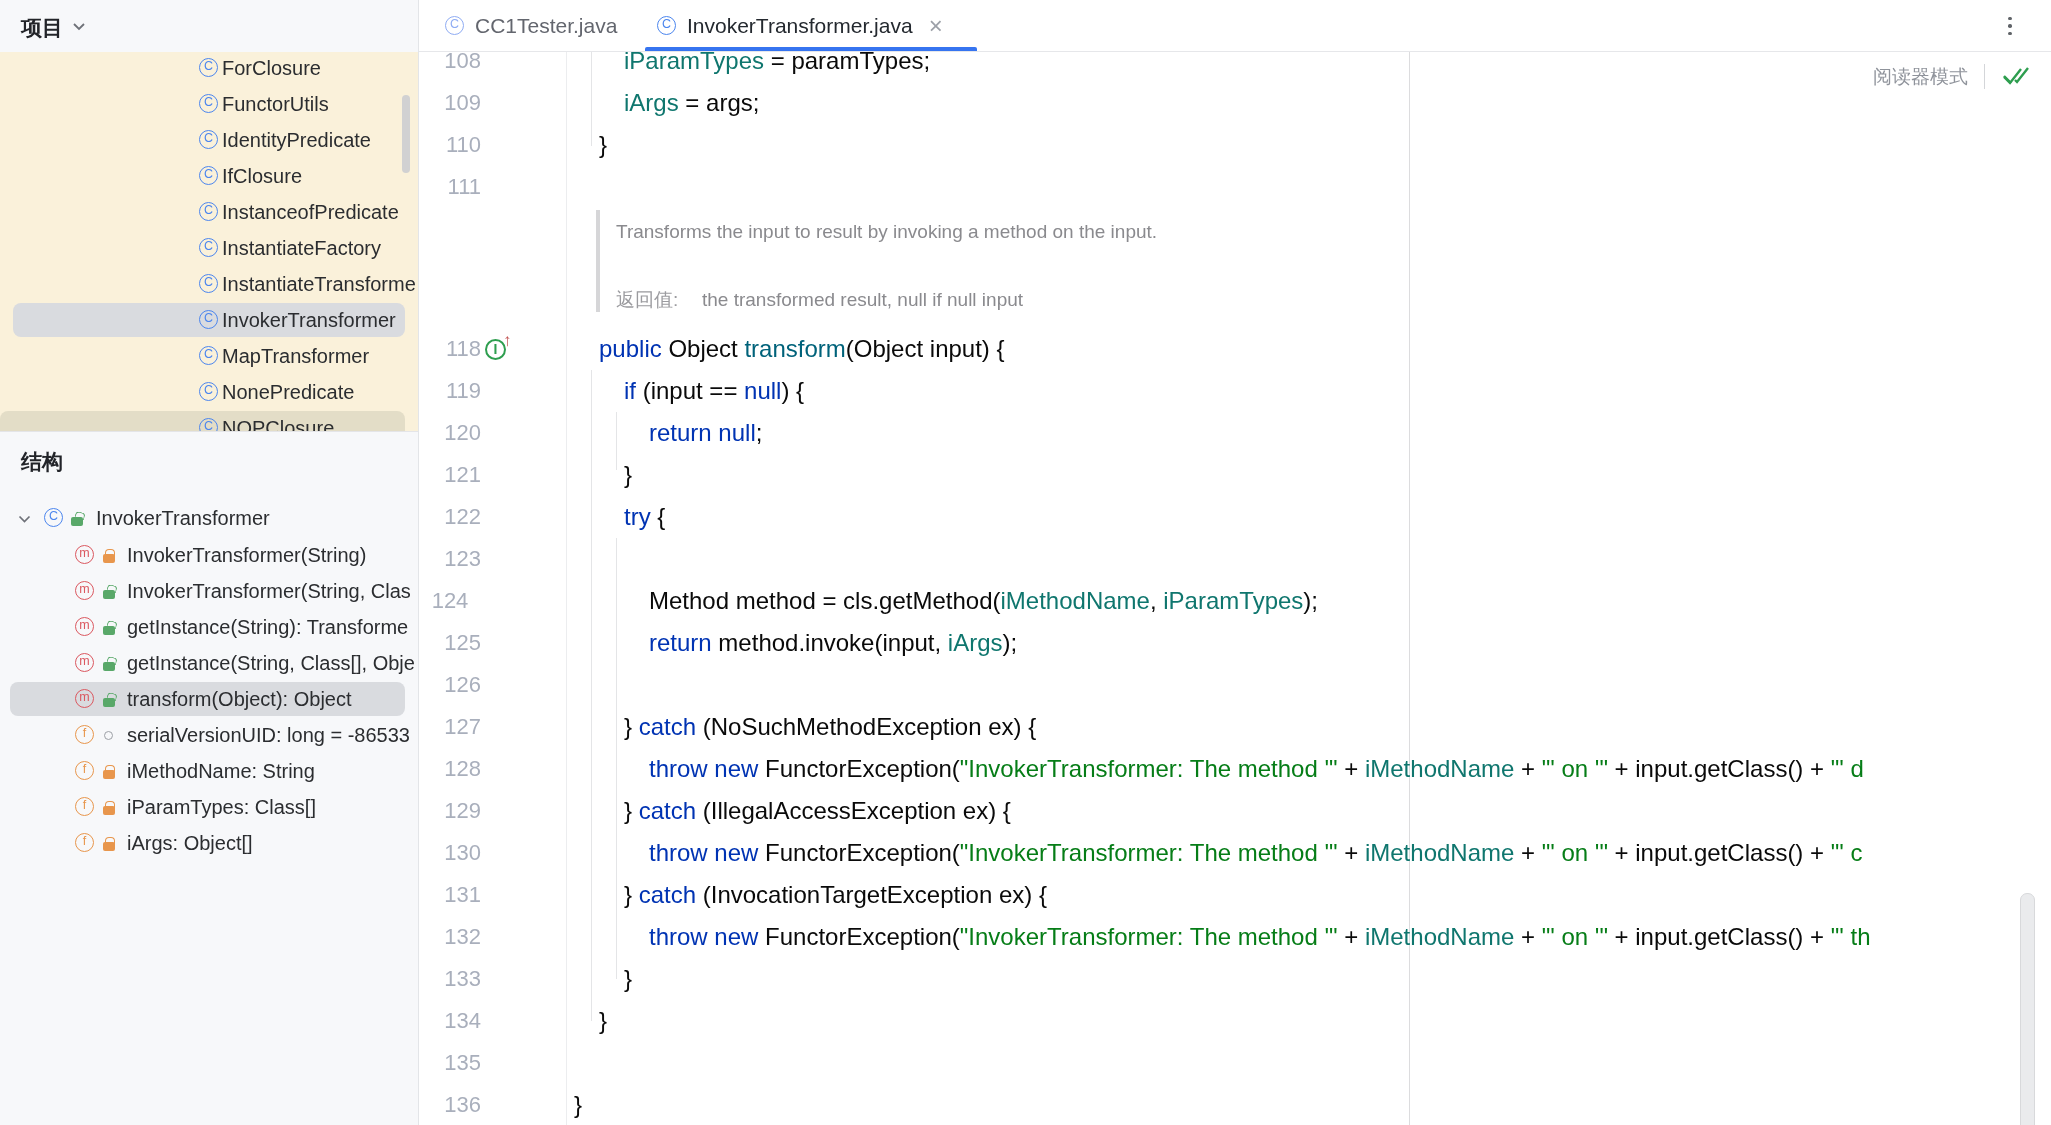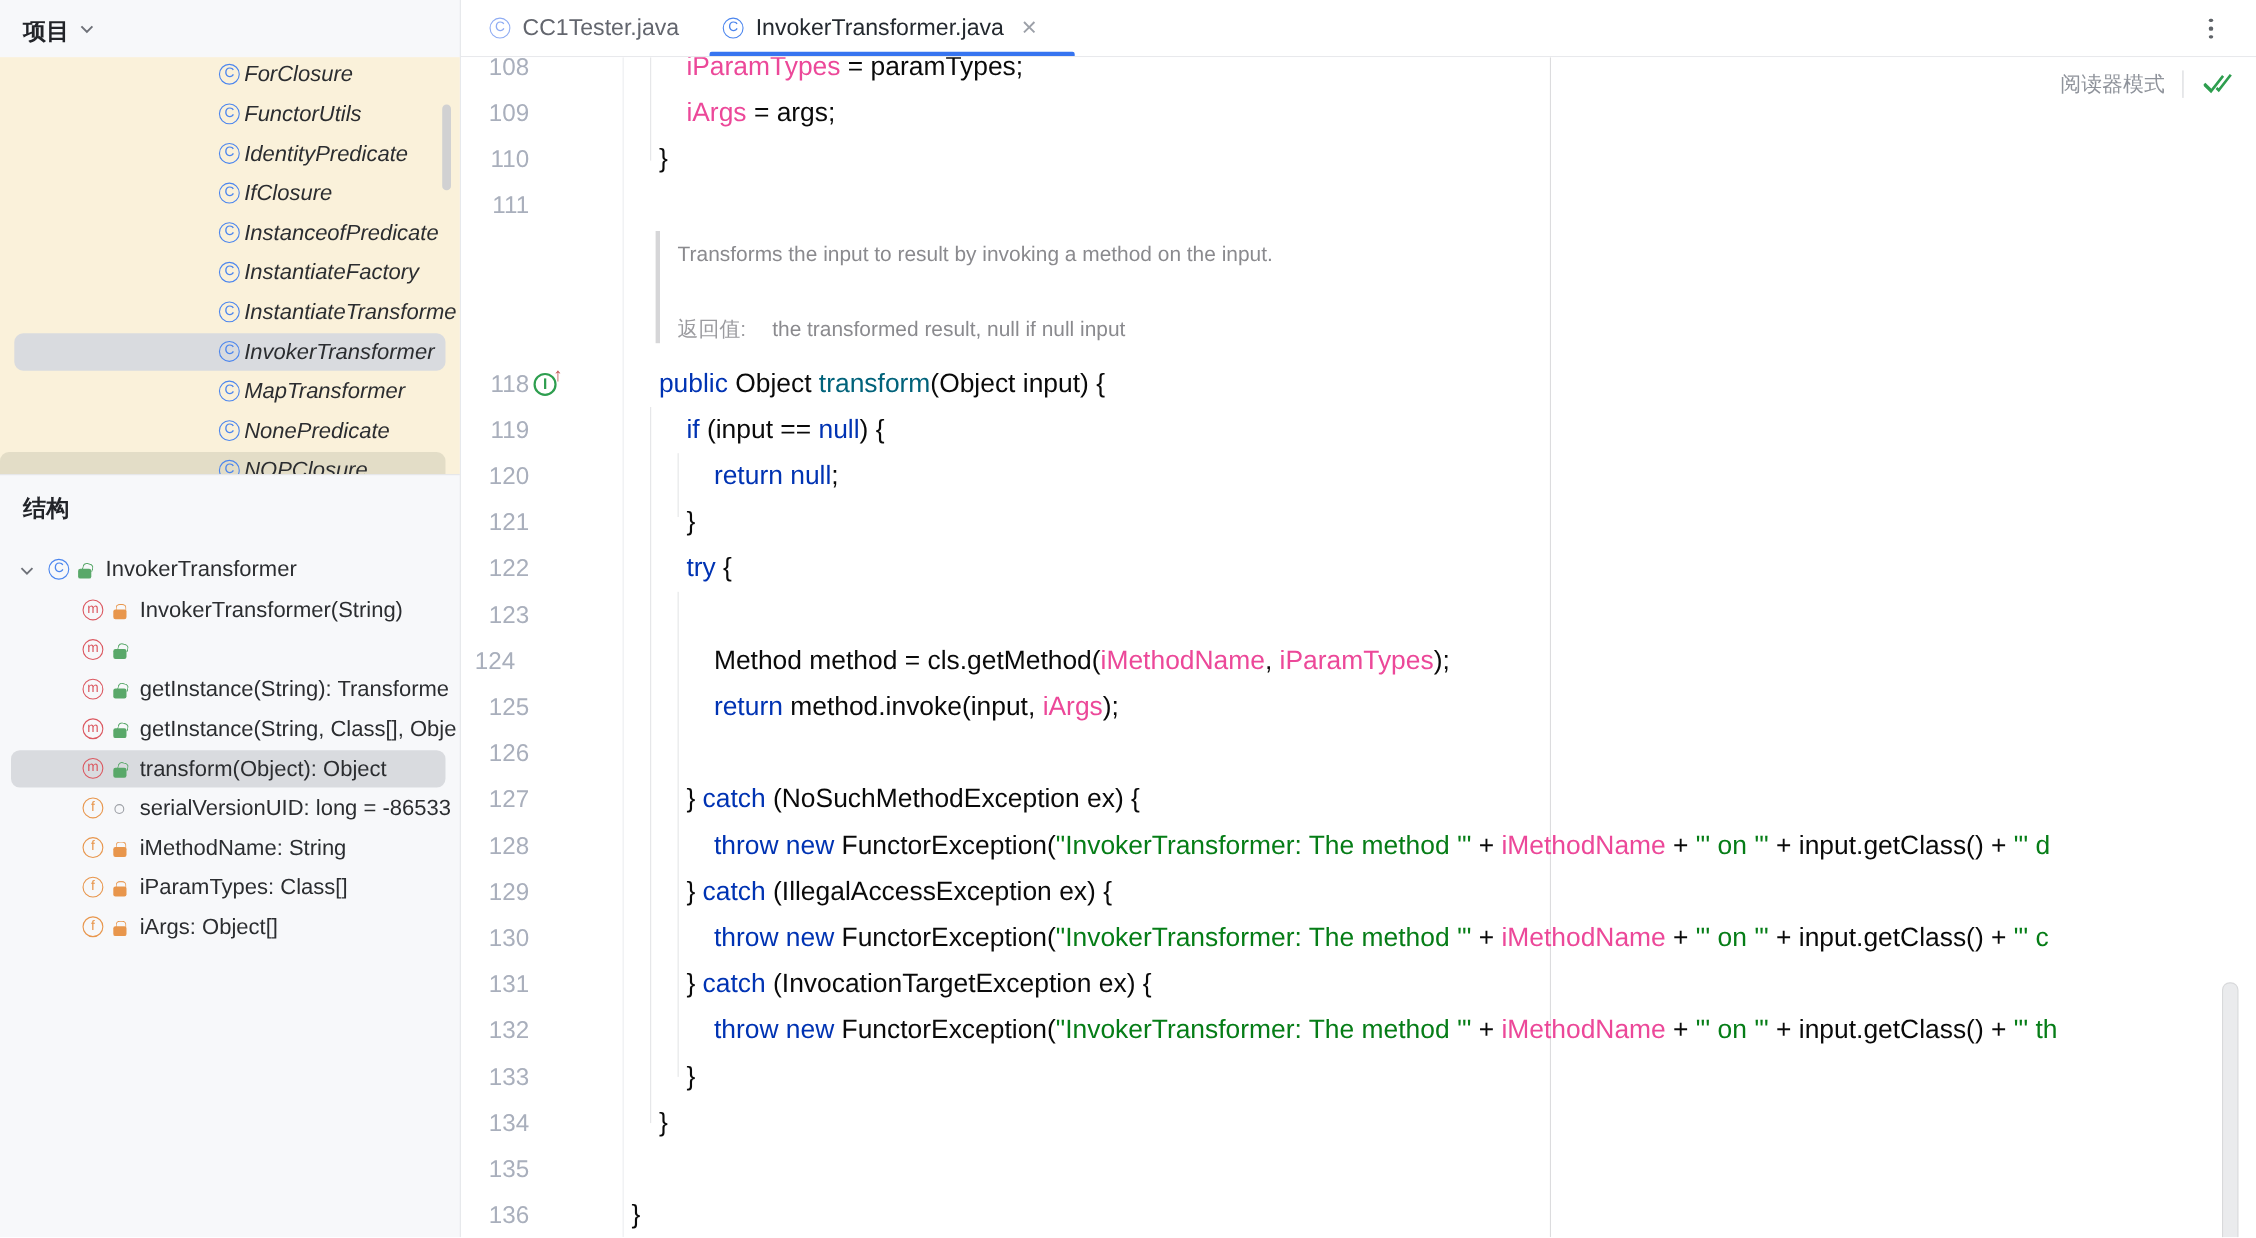--- a/index.html
+++ b/index.html
@@ -9,21 +9,21 @@
 
   
   .left-panel{position:absolute;left:0;top:0;width:419px;height:1125px;
               background:#F7F8FA;border-right:1px solid #E3E5E8;}
   .panel-title{position:absolute;left:21px;font-size:21px;font-weight:700;color:#222429;white-space:nowrap;}
   .hdr-chevron{position:absolute;left:72px;top:22px;}
   .proj-tree{position:absolute;left:0;top:52px;width:418px;height:379px;background:#FAF1DA;overflow:hidden;}
   .trow{position:absolute;left:0;width:418px;height:36px;}
   .trow .pill{position:absolute;left:13px;top:1px;width:392px;height:34px;background:#D9DBDF;border-radius:8px;}
   .trow .pill.tan{left:0;width:405px;background:#E3DDC7;border-radius:8px;}
-  .trow .lbl{position:absolute;left:222px;top:0;height:36px;line-height:36px;font-size:20px;color:#2B2D30;white-space:nowrap;font-style:italic;}
+  .trow .lbl{position:absolute;left:222px;top:0;height:36px;line-height:36px;font-size:20px;color:#2B2D30;white-space:nowrap;}
   .ring{position:absolute;width:19px;height:19px;border-radius:50%;border:1.7px solid;
         font-size:12.5px;line-height:15.5px;text-align:center;font-style:normal;}
   .ring-c{color:#4C86EE;}
   .ring-c.dim{color:#8FACF3;}
   .ring-m{color:#DB5860;}
   .ring-f{color:#E8964C;}
   .proj-scroll{position:absolute;left:402px;top:95px;width:8px;height:78px;background:#C9CBD0;border-radius:4px;opacity:.85;}
   .hsep{position:absolute;left:0;top:431px;width:418px;height:1px;background:#E4E5E8;}
   .struct-tree{position:absolute;left:0;top:490px;width:418px;height:420px;overflow:hidden;}
   .srow{position:absolute;left:0;width:418px;height:36px;}
@@ -49,21 +49,21 @@
 
   
   .editor{position:absolute;left:419px;top:52px;width:1632px;height:1073px;background:#ffffff;overflow:hidden;}
   .vline{position:absolute;width:1px;background:#ECEDEF;}
   .margin-guide{position:absolute;left:990px;top:0;width:1px;height:1073px;background:#DCDCDE;}
   .iguide{position:absolute;width:1px;background:#E4E5E7;}
   .gutter-num{position:absolute;left:0;width:62px;height:42px;line-height:42px;text-align:right;
               font-size:22px;color:#A9AFBC;}
   .code-line{position:absolute;height:42px;line-height:42px;font-size:24px;color:#0A0A0A;white-space:pre;z-index:2;}
   .tk-kw{color:#0033B3;}
-  .tk-fld{color:#ec4899;}
+  .tk-fld{color:#0f766e;}
   .tk-mth{color:#00627A;}
   .tk-str{color:#067D17;}
   .impl-icon{position:absolute;left:66px;width:21px;height:21px;border:2px solid #2E9E4F;border-radius:50%;
              color:#2E9E4F;font-size:14px;line-height:16px;text-align:center;font-weight:700;}
   .impl-arrow{position:absolute;left:84px;font-size:17px;font-weight:700;color:#C25454;line-height:16px;}
   .doc-bar{position:absolute;left:177px;top:158px;width:4px;height:102px;background:#D6D6D8;}
   .doc-line{position:absolute;left:197px;height:30px;line-height:30px;font-size:19px;color:#8A8A8E;white-space:nowrap;}
   .doc-label{display:inline-block;color:#9B9B9F;}
   .reader-label{position:absolute;right:83px;top:12px;font-size:19px;color:#8F939B;white-space:nowrap;}
   .reader-sep{position:absolute;left:1565px;top:12px;width:1px;height:25px;background:#D4D6D9;}
@@ -151,20 +151,21 @@
           <span class="lbl" style="left:96px;">InvokerTransformer</span>
         </div>
         <div class="srow" style="top: 47px;">
           <i class="ring ring-m" style="left:75px;top:8px;">m</i>
           <span class="lock" style="left:103px;top:17px;"></span>
           <span class="lbl" style="left:127px;">InvokerTransformer(String)</span>
         </div>
         <div class="srow" style="top: 83px;">
           <i class="ring ring-m" style="left:75px;top:8px;">m</i>
           <span class="lock green" style="left:103px;top:17px;"></span>
+          <span class="lbl" style="left:127px;">InvokerTransformer(String, Clas</span>
         </div>
         <div class="srow" style="top: 119px;">
           <i class="ring ring-m" style="left:75px;top:8px;">m</i>
           <span class="lock green" style="left:103px;top:17px;"></span>
           <span class="lbl" style="left:127px;">getInstance(String): Transforme</span>
         </div>
         <div class="srow" style="top: 155px;">
           <i class="ring ring-m" style="left:75px;top:8px;">m</i>
           <span class="lock green" style="left:103px;top:17px;"></span>
           <span class="lbl" style="left:127px;">getInstance(String, Class[], Obje</span>

